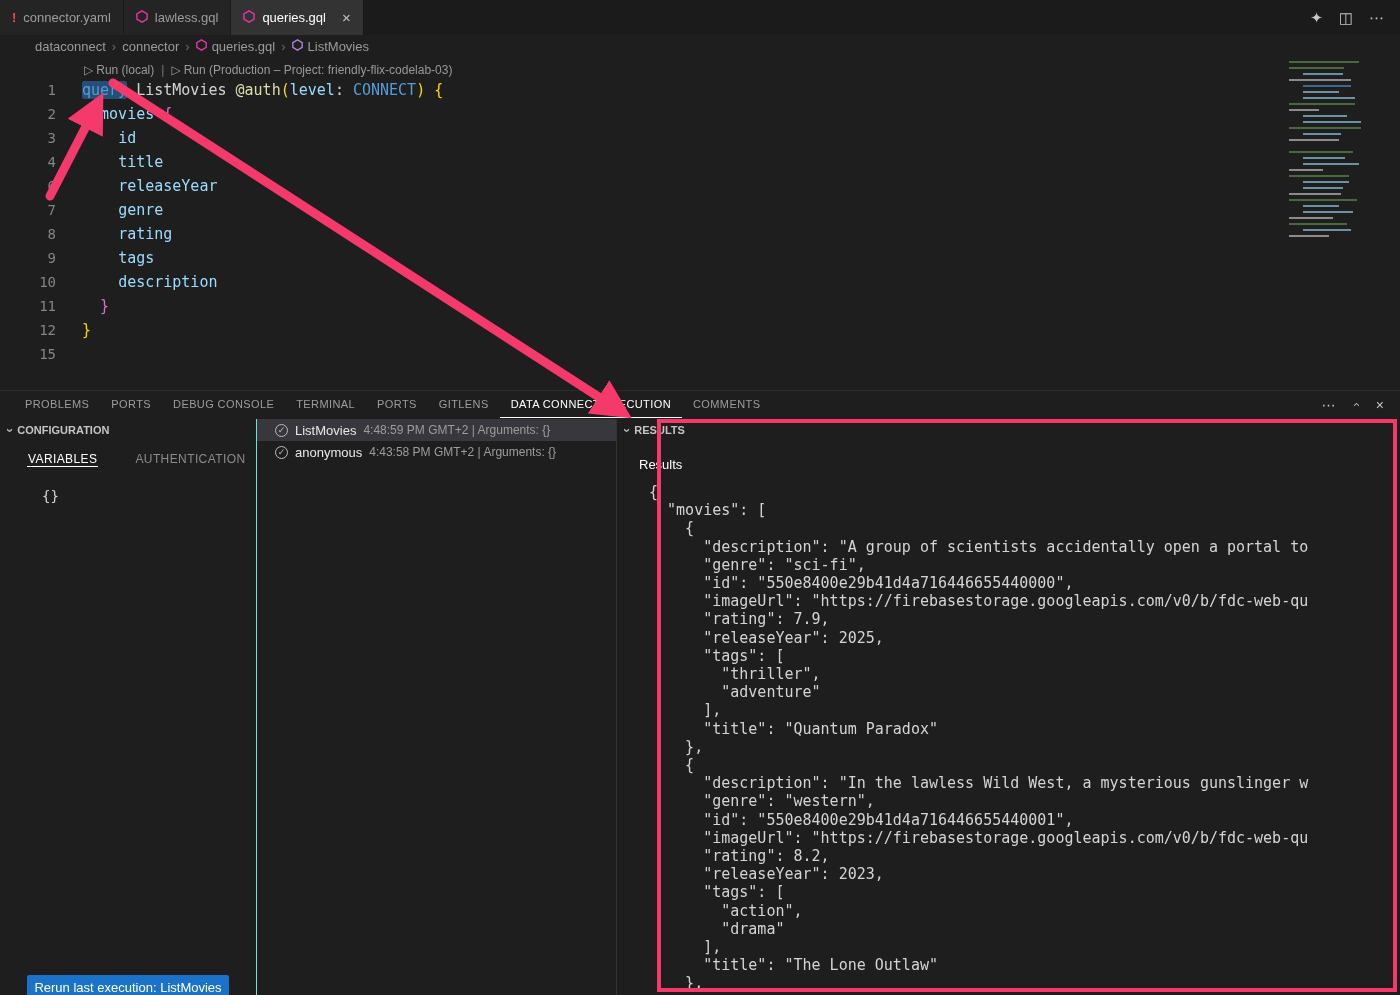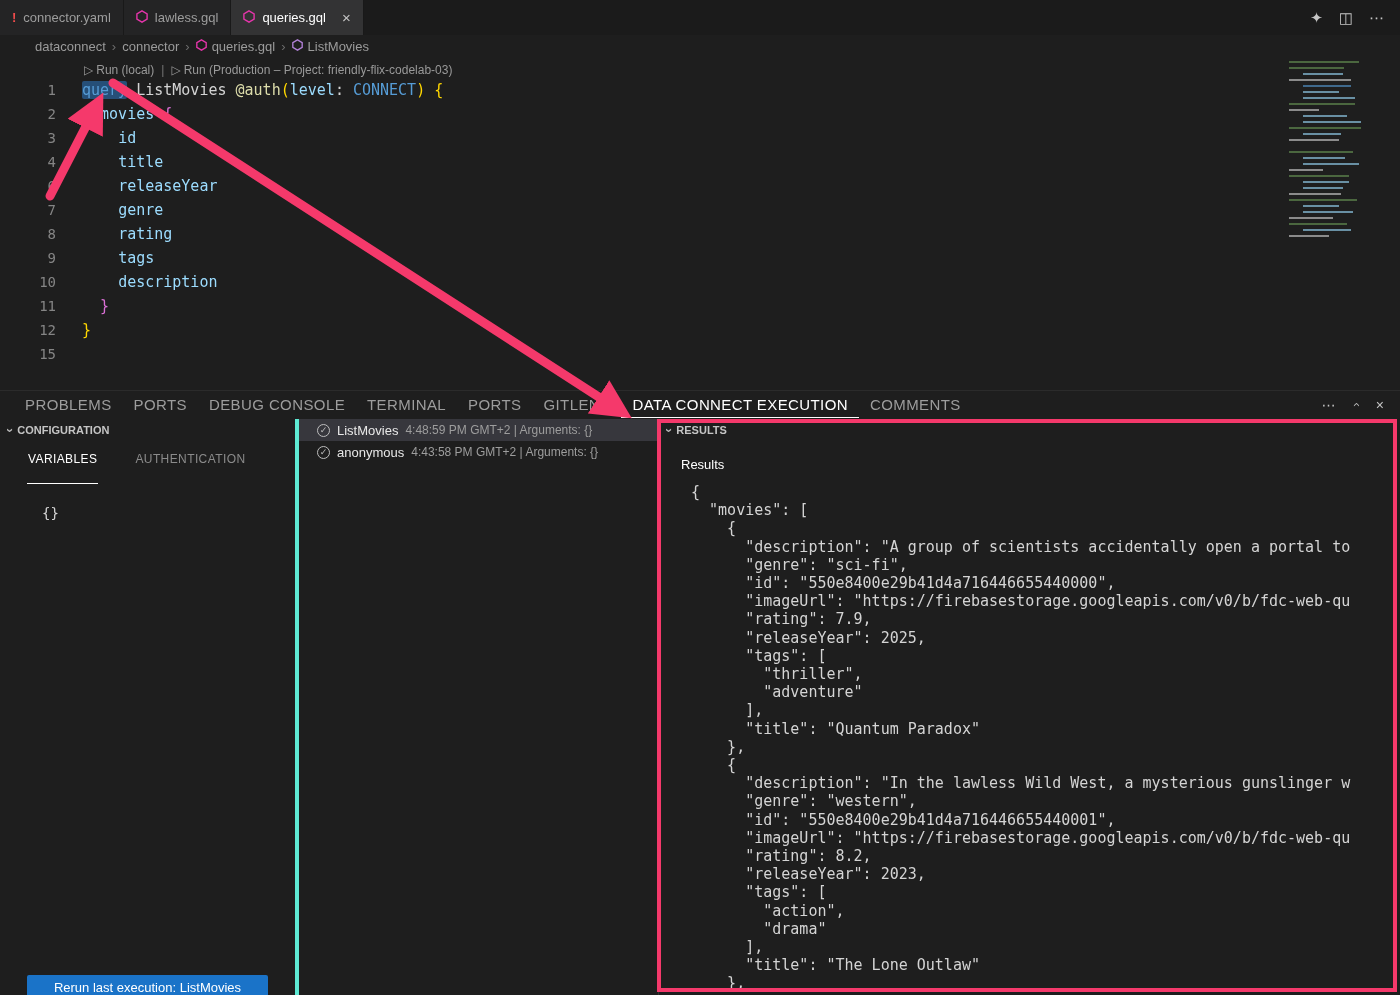--- a/index.html
+++ b/index.html
@@ -41,39 +41,39 @@
   .tk-pr { color:#9cdcfe; }
   .tk-pl { color:#d4d4d4; }
   .tk-b1 { color:#ffd700; }
   .tk-b2 { color:#da70d6; }
   .tk-hl { background:#264f78; border-radius:2px; }
   .minimap { position:absolute; top:0; right:0; }
   
   .panel { position:absolute; top:390px; left:0; right:0; bottom:0; background:#1e1e1e;
            border-top:1px solid #2b2b2b; }
   .panel-tabs { height:27px; display:flex; align-items:center; padding-left:14px; }
-  .ptab { padding:0 11px; font-size:15px; letter-spacing:.4px; color:#9d9d9d;
+  .ptab { padding:0 11px; font-size:11px; letter-spacing:.4px; color:#9d9d9d;
           line-height:25px; cursor:pointer; white-space:nowrap; }
   .ptab.active { color:#ffffff; border-bottom:1px solid #ffffff; }
   .panel-actions { margin-left:auto; display:flex; align-items:center; gap:18px;
                    padding-right:16px; color:#c5c5c5; font-size:14px; }
   .panel-actions span { cursor:pointer; }
   .chev { display:inline-block; color:#b8b8b8; font-size:13px; line-height:1; }
   .chev.down { transform:rotate(90deg); }
   .chev.up   { transform:rotate(-90deg); }
   .panel-body { position:absolute; top:28px; left:0; right:0; bottom:0; display:flex; }
   .col { overflow:hidden; position:relative; }
-  .col-config  { width:299px; border-right:4px solid #5eead4; }
+  .col-config  { width:257px; border-right:1px solid #5eead4; }
   .col-history { width:360px; border-right:1px solid #323232; }
   .col-results { flex:1; }
   .sec-header { height:22px; display:flex; align-items:center; gap:5px; padding-left:8px;
                 font-size:11px; font-weight:bold; color:#c5c5c5; cursor:pointer; }
   
   .subtabs { display:flex; padding-left:27px; margin-top:7px; }
-  .subtab { font-size:12px; letter-spacing:.4px; color:#8b8b8b; padding:4px 1px 17px;
+  .subtab { font-size:12px; letter-spacing:.4px; color:#8b8b8b; padding:4px 1px 0;
             margin-right:36px; cursor:pointer; }
   .subtab.active { color:#ffffff; border-bottom:1px solid #ffffff; }
   .vars-value { margin:21px 0 0 42px; font-family:"DejaVu Sans Mono", monospace;
                 font-size:14px; color:#d4d4d4; }
   .rerun-btn { position:absolute; left:27px; right:27px; bottom:-10px; height:30px;
                background:#1a73c8; color:#ffffff; font-size:13px; border-radius:2px;
                display:flex; align-items:flex-start; justify-content:center;
                padding-top:5px; cursor:pointer; }
   
   .hrow { display:flex; align-items:center; gap:7px; height:22px; padding-left:18px;

